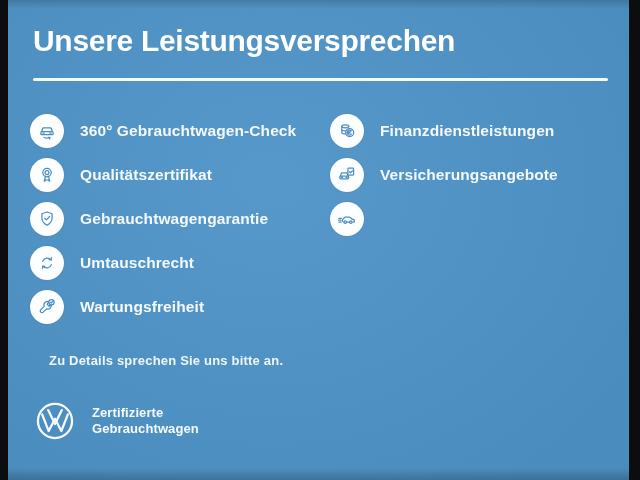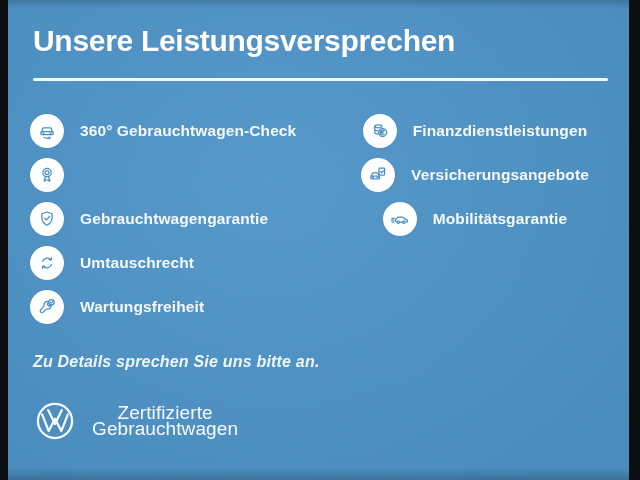--- a/index.html
+++ b/index.html
@@ -21,42 +21,41 @@
     position:absolute;left:25px;top:24px;
     color:#ffffff;font-size:30px;font-weight:700;letter-spacing:-0.3px;
     text-shadow:0 0 1px rgba(0,0,0,0.08);
   }
   .divider{
     position:absolute;left:25px;top:78px;width:575px;height:3px;
     background:#f2f8fc;border-radius:2px;
   }
   .col{position:absolute;top:114px;display:flex;flex-direction:column;gap:10px;}
   .col.left{left:22px;width:285px;}
-  .col.right{left:322px;width:290px;align-items:center;}
+  .col.right{left:322px;width:290px;}
   .row{display:flex;align-items:center;height:34px;}
   .icon-circle{
     flex:0 0 34px;width:34px;height:34px;border-radius:50%;
     background:#fdfeff;display:flex;align-items:center;justify-content:center;
     box-shadow:0 0 2px rgba(0,0,0,0.10);
   }
   .icon-circle svg{display:block;}
   .row .label{
     margin-left:16px;color:#f4f9fc;font-size:15.5px;font-weight:700;letter-spacing:0.1px;
     white-space:nowrap;
   }
   .note{
-    position:absolute;left:25px;top:353px;
-    color:#eef6fb;font-size:16px;font-weight:600;letter-spacing:0.2px;font-style:italic;
+    position:absolute;left:41px;top:353px;
+    color:#eef6fb;font-size:13px;font-weight:600;letter-spacing:0.2px;
   }
   .brand{position:absolute;left:26px;top:400px;display:flex;align-items:center;}
   .vw-logo{width:42px;height:42px;}
   .brand-text{
-    margin-left:16px;color:#f6fafd;font-size:19px;font-weight:400;line-height:16px;
+    margin-left:16px;color:#f6fafd;font-size:13px;font-weight:700;line-height:16px;
     letter-spacing:0.1px;
-    text-align:center;
   }
   .g{stroke:var(--icon-blue,#4a8ec2);stroke-width:1.35;fill:none;
      stroke-linecap:round;stroke-linejoin:round;}
   .gf{fill:#fdfeff;}
 </style>
 </head>
 <body>
 
 <div class="screen">
   <div class="panel">
@@ -80,20 +79,21 @@
 
       <div class="row">
         <span class="icon-circle">
           <svg width="22" height="22" viewBox="0 0 24 24">
             <circle class="g" cx="12" cy="9.4" r="4.6"></circle>
             <circle class="g" cx="12" cy="9.4" r="2.1"></circle>
             <path class="g" d="M10.3 13.6 L9 18.7 L11.2 17.3"></path>
             <path class="g" d="M13.7 13.6 L15 18.7 L12.8 17.3"></path>
           </svg>
         </span>
+        <span class="label">Qualitätszertifikat</span>
       </div>
 
       <div class="row">
         <span class="icon-circle">
           <svg width="22" height="22" viewBox="0 0 24 24">
             <path class="g" d="M12 4.4 L17.6 6.3 V10.7 Q17.6 15.8 12 18.9 Q6.4 15.8 6.4 10.7 V6.3 Z"></path>
             <path class="g" d="M9.5 11.2 L11.3 13 L14.9 9.3"></path>
           </svg>
         </span>
         <span class="label">Gebrauchtwagengarantie</span>
@@ -154,21 +154,20 @@
       <div class="row">
         <span class="icon-circle">
           <svg width="22" height="22" viewBox="0 0 24 24">
             <path class="g" d="M7 13 l1.8 -2.3 q0.5 -0.7 1.4 -0.7 h4.1 q0.9 0 1.6 0.6 l1.8 1.6 1.5 0.4 q0.8 0.2 0.8 1 v1.1 q0 0.7 -0.7 0.7 h-0.8"></path>
             <path class="g" d="M8.6 15.4 h6.1 M7 13 v1.7"></path>
             <circle class="g gf" cx="10" cy="15.4" r="1.35"></circle>
             <circle class="g gf" cx="16.2" cy="15.4" r="1.35"></circle>
             <path class="g" d="M3.2 11.3 h2.6 M2.6 13.3 h2.6 M3.2 15.3 h2.2"></path>
           </svg>
         </span>
-        <span class="label">Mobilitätsgarantie</span>
       </div>
 
     </div>
 
     <div class="note">Zu Details sprechen Sie uns bitte an.</div>
 
     <div class="brand">
       <span class="vw-logo">
         <svg width="42" height="42" viewBox="0 0 48 48">
           <circle cx="24" cy="24" r="19.5" fill="none" stroke="#f6fafd" stroke-width="2.6"></circle>

